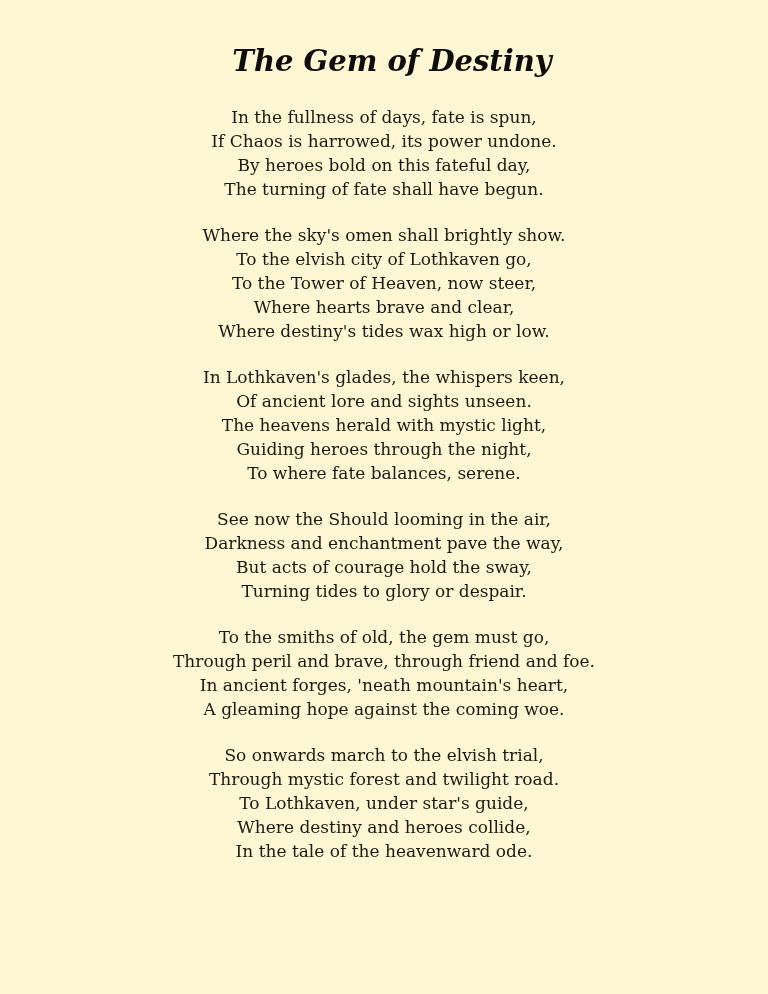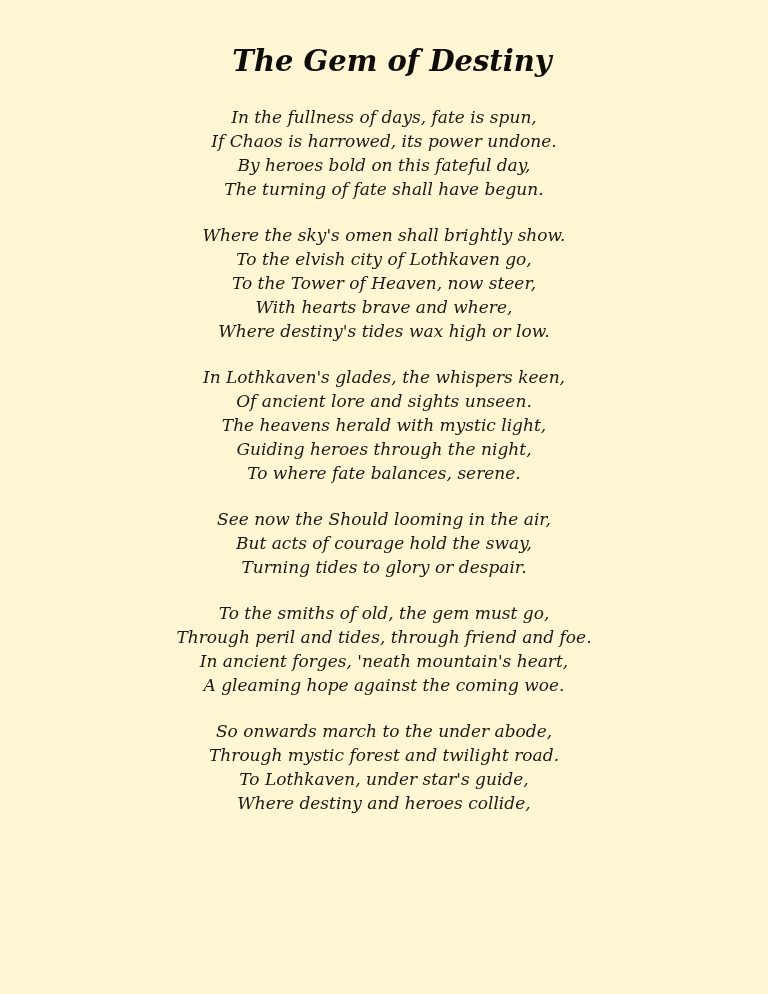--- a/index.html
+++ b/index.html
@@ -27,21 +27,20 @@
     font-size: 29px;
     line-height: 1.2;
     margin: 0 0 26px 16px;
     color: #0E0C06;
   }
   .stanza {
     margin: 0 0 22px 0;
   }
   .line {
     margin: 0;
-    font-style: italic;
     font-size: 17px;
     line-height: 24px;
     white-space: nowrap;
   }
 </style>
 </head>
 <body>
 
 <div class="page">
   <h1 class="title">The Gem of Destiny</h1>
@@ -50,44 +49,46 @@
     <p class="line">In the fullness of days, fate is spun,</p>
     <p class="line">If Chaos is harrowed, its power undone.</p>
     <p class="line">By heroes bold on this fateful day,</p>
     <p class="line">The turning of fate shall have begun.</p>
   </div>
 
   <div class="stanza">
     <p class="line">Where the sky's omen shall brightly show.</p>
     <p class="line">To the elvish city of Lothkaven go,</p>
     <p class="line">To the Tower of Heaven, now steer,</p>
-    <p class="line">With hearts brave and where,</p>
+    <p class="line">Where hearts brave and clear,</p>
     <p class="line">Where destiny's tides wax high or low.</p>
   </div>
 
   <div class="stanza">
     <p class="line">In Lothkaven's glades, the whispers keen,</p>
     <p class="line">Of ancient lore and sights unseen.</p>
     <p class="line">The heavens herald with mystic light,</p>
     <p class="line">Guiding heroes through the night,</p>
     <p class="line">To where fate balances, serene.</p>
   </div>
 
   <div class="stanza">
     <p class="line">See now the Should looming in the air,</p>
+    <p class="line">Darkness and enchantment pave the way,</p>
     <p class="line">But acts of courage hold the sway,</p>
     <p class="line">Turning tides to glory or despair.</p>
   </div>
 
   <div class="stanza">
     <p class="line">To the smiths of old, the gem must go,</p>
-    <p class="line">Through peril and tides, through friend and foe.</p>
+    <p class="line">Through peril and brave, through friend and foe.</p>
     <p class="line">In ancient forges, 'neath mountain's heart,</p>
     <p class="line">A gleaming hope against the coming woe.</p>
   </div>
 
   <div class="stanza">
-    <p class="line">So onwards march to the under abode,</p>
+    <p class="line">So onwards march to the elvish trial,</p>
     <p class="line">Through mystic forest and twilight road.</p>
     <p class="line">To Lothkaven, under star's guide,</p>
     <p class="line">Where destiny and heroes collide,</p>
+    <p class="line">In the tale of the heavenward ode.</p>
   </div>
 </div>
 
 </body></html>

